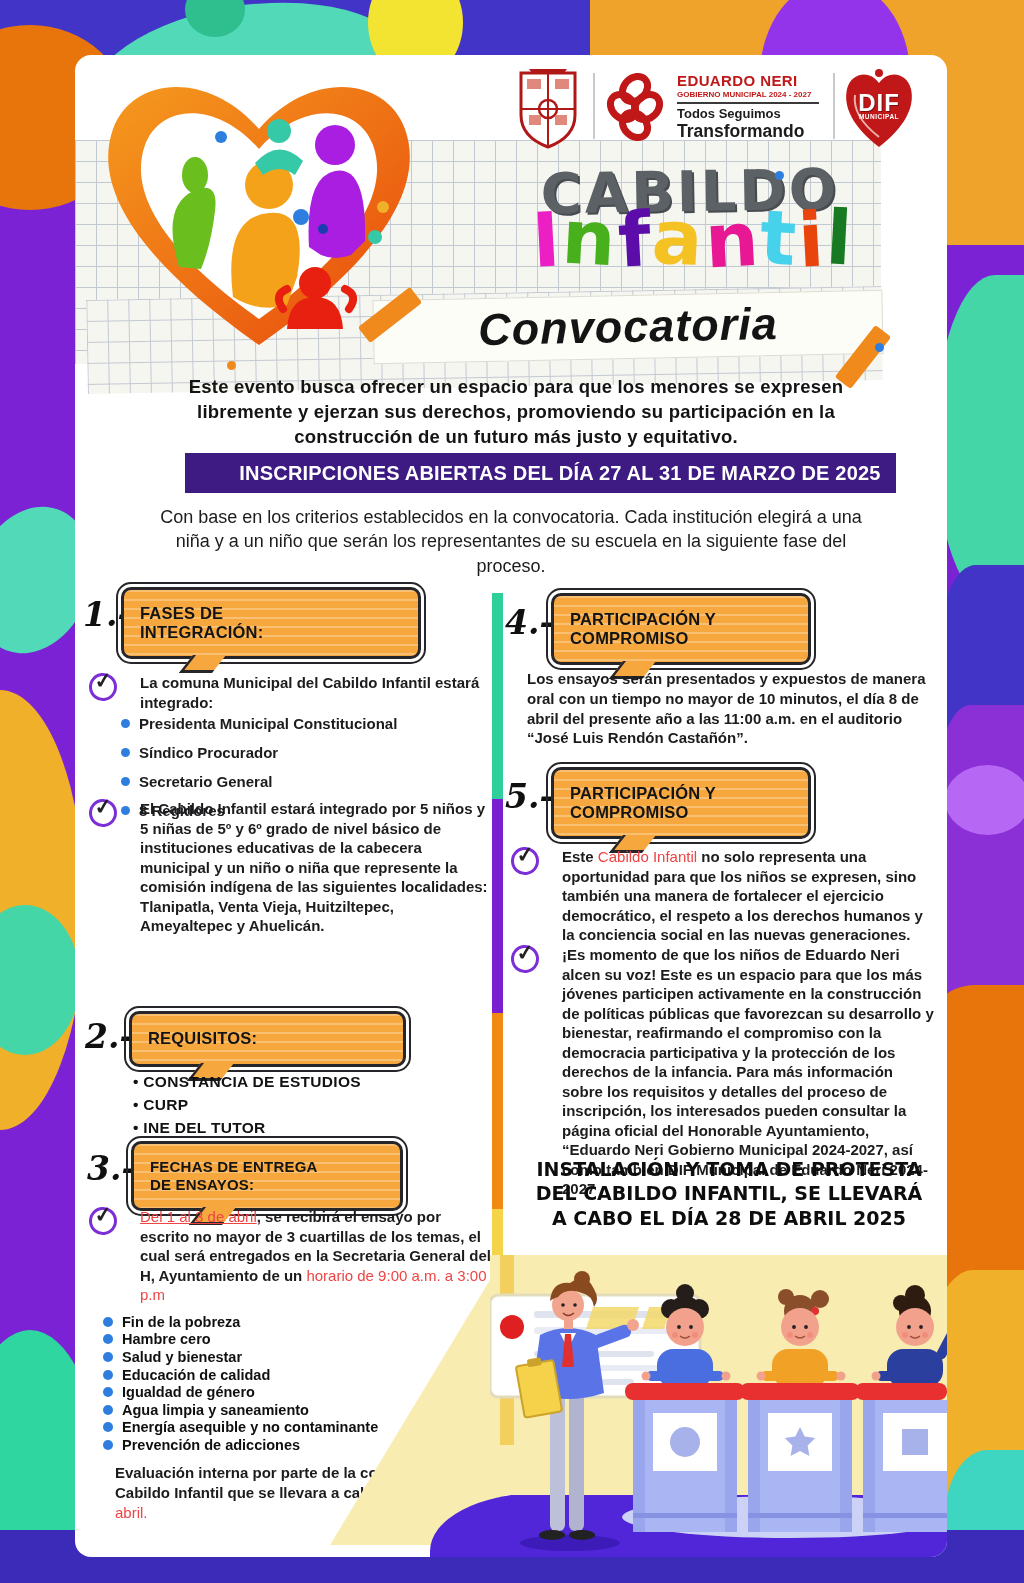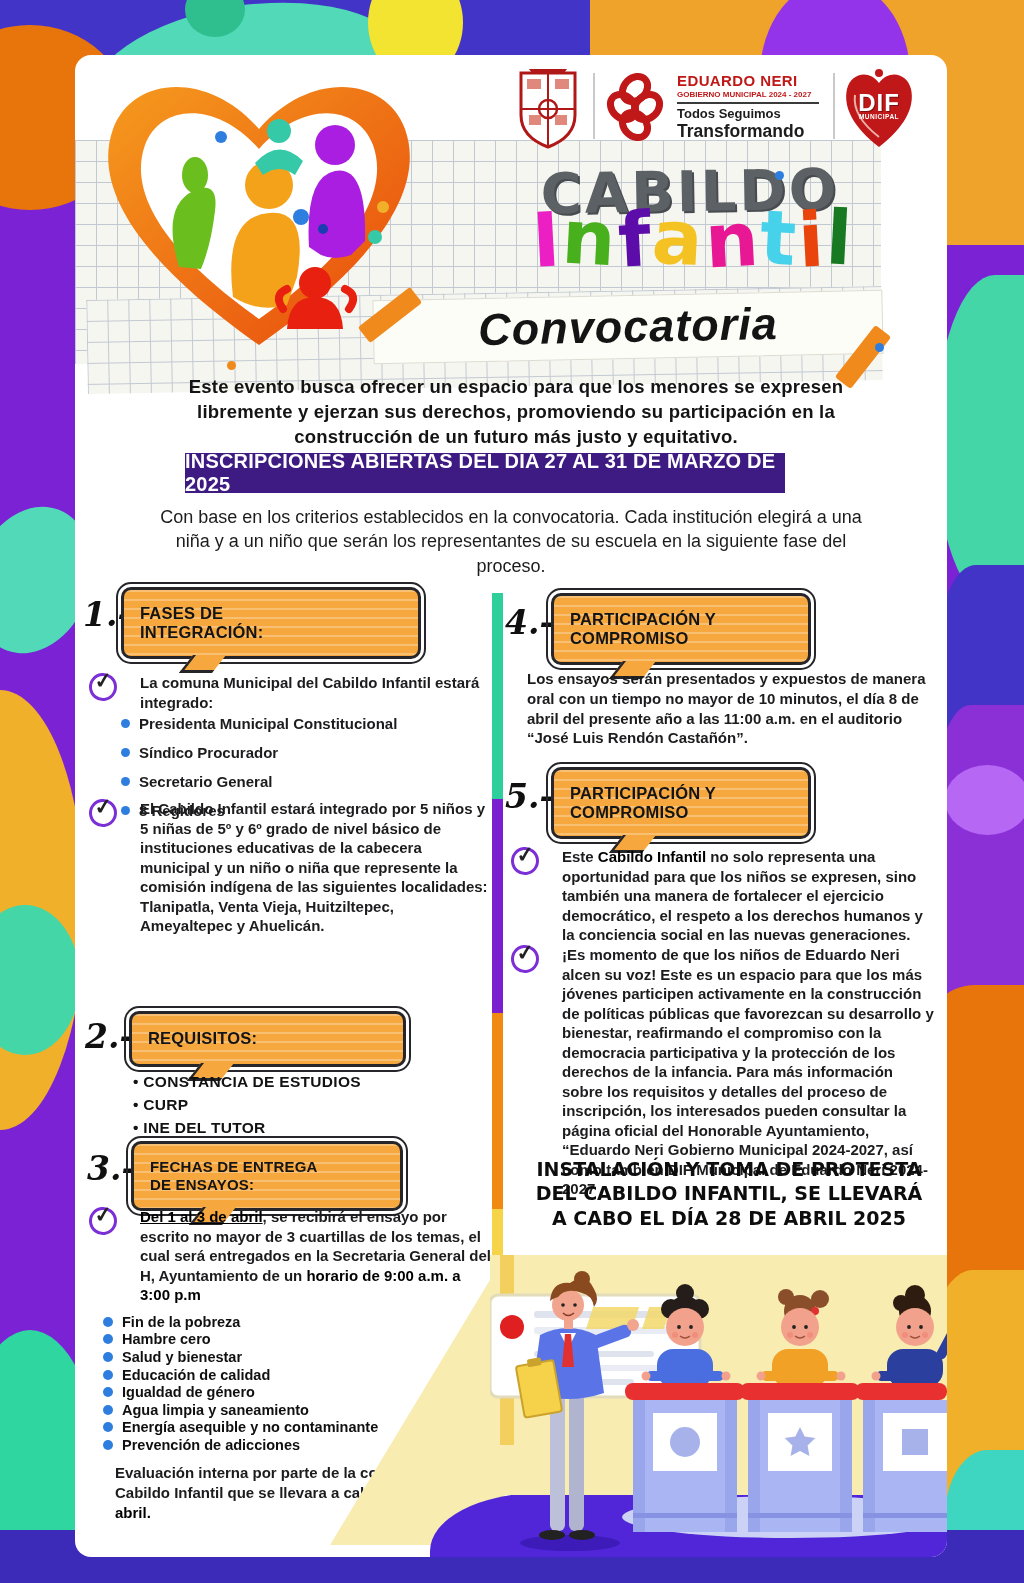--- a/index.html
+++ b/index.html
@@ -44,44 +44,44 @@
   .infantil span:nth-child(even){transform:rotate(3deg);}
   .convo{position:absolute;left:298px;top:240px;width:508px;height:62px;background:#fdfdf8;
          border:1px solid #dddcd2;transform:rotate(-1.2deg);display:flex;align-items:center;
          justify-content:center;}
   .convo span{font-size:45px;font-weight:700;font-style:italic;color:#141414;letter-spacing:1px;}
   .tape{position:absolute;background:#f08a1c;border-radius:3px;width:66px;height:20px;}
   .deco-dot{position:absolute;border-radius:50%;}
   
   .intro{position:absolute;left:95px;top:320px;width:692px;margin:0;text-align:center;
          font-size:18.5px;font-weight:800;color:#141414;line-height:1.34;letter-spacing:.2px;}
-  .banner{position:absolute;left:110px;top:398px;width:600px;height:40px;background:var(--banner-bg);
+  .banner{position:absolute;left:110px;top:398px;width:672px;height:40px;background:var(--banner-bg);
           color:#fff;font-weight:800;font-size:20px;display:flex;align-items:center;
-          justify-content:center;letter-spacing:.2px;}
+          justify-content:center;letter-spacing:.2px;padding-left:39px;}
   .criteria{position:absolute;left:78px;top:450px;width:716px;margin:0;text-align:center;
             font-size:18px;font-weight:500;color:#1c1c1c;line-height:1.35;}
   
   .secnum{position:absolute;font-family:"DejaVu Serif",serif;font-style:italic;font-weight:700;
           font-size:33px;color:#101010;}
   .bubble{position:absolute;background:var(--bubble-fill);border:3px solid #26262a;
           outline:2px solid #26262a;outline-offset:3px;border-radius:10px;display:flex;
           align-items:center;padding:4px 10px 4px 16px;
           background-image:repeating-linear-gradient(to bottom,rgba(255,255,255,.28) 0 2px,rgba(255,255,255,0) 2px 9px);}
   .bubble::after{content:"";position:absolute;left:62px;bottom:-17px;width:30px;height:15px;
           background:var(--bubble-fill);border-left:3px solid #26262a;border-bottom:3px solid #26262a;
           transform:skewX(-38deg);}
   .bubble-text{font-weight:900;font-size:16.5px;color:#141414;line-height:1.18;max-width:185px;
           font-family:Liberation Sans, sans-serif;letter-spacing:.2px;}
   .check-item{position:absolute;display:flex;gap:23px;align-items:flex-start;}
   .check-icon{flex:0 0 auto;width:22px;height:22px;border:3.5px solid var(--check);
           border-radius:50%;position:relative;transform:rotate(-6deg);}
   .check-icon::after{content:"✓";position:absolute;left:3px;top:-7px;font-size:21px;
           font-weight:900;color:#222;}
   .check-item p{margin:0;font-size:15px;line-height:1.3;color:#1c1c1e;font-weight:600;}
-  .bold{font-weight:700;color:#000000;}
+  .bold{font-weight:400;color:#ef4444;}
   .ul{text-decoration:underline;}
   .dot-row{display:flex;align-items:center;gap:9px;}
   .dot{width:9px;height:9px;border-radius:50%;background:var(--bullet-blue);flex:0 0 auto;}
   .members{position:absolute;left:46px;top:660px;display:flex;flex-direction:column;gap:12px;}
   .members .label{font-size:15px;font-weight:600;color:#1c1c1e;}
   .req-list{position:absolute;left:58px;top:1018px;display:flex;flex-direction:column;gap:5px;}
   .req-item{font-size:15.5px;font-weight:900;color:#121212;letter-spacing:.3px;}
   .req-item::before{content:"• ";}
   .temas{position:absolute;left:28px;top:1258px;display:flex;flex-direction:column;gap:0;}
   .temas .dot-row{height:17.6px;}

